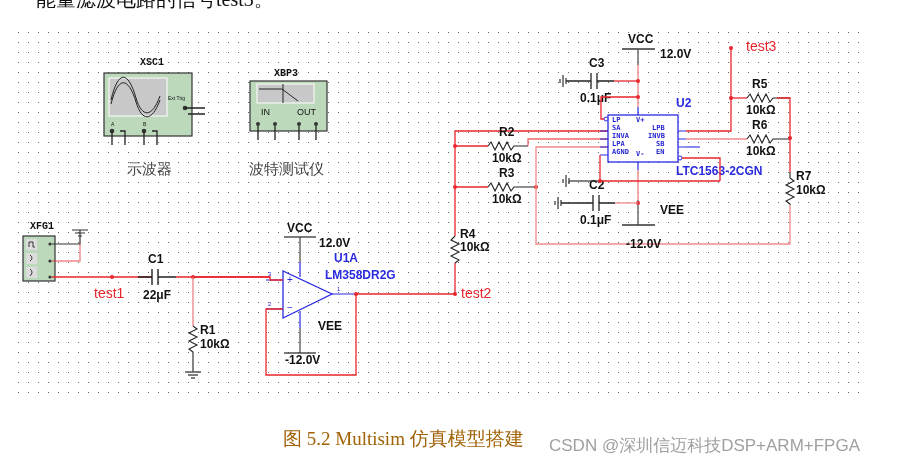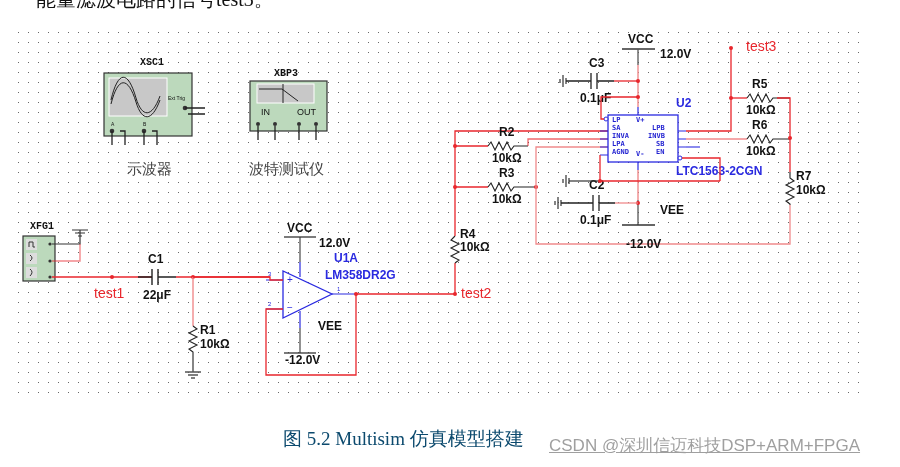--- a/index.html
+++ b/index.html
@@ -1,20 +1,20 @@
 <!DOCTYPE html>
 <html><head>
 <meta charset="utf-8">
 <style>
   html, body { margin:0; padding:0; background:#ffffff; }
   body { width:900px; height:467px; position:relative; overflow:hidden; font-family:"Liberation Sans", sans-serif; }
   .topline { position:absolute; left:36px; top:-14px; font-family:"Liberation Serif", serif; font-size:20px; color:#111; white-space:nowrap; }
   #schem { position:absolute; left:0; top:0; }
-  .caption { position:absolute; left:283px; top:426px; font-family:"Liberation Serif", serif; font-size:19px; color:#0c4a6e; white-space:nowrap; }
-  .watermark { position:absolute; left:549px; top:434px; font-family:"Liberation Sans", sans-serif; font-size:17px; color:#9a9a9a; white-space:nowrap; opacity:0.95;text-decoration:underline; }
+  .caption { position:absolute; left:283px; top:426px; font-family:"Liberation Serif", serif; font-size:19px; color:#a16207; white-space:nowrap; }
+  .watermark { position:absolute; left:549px; top:434px; font-family:"Liberation Sans", sans-serif; font-size:17px; color:#9a9a9a; white-space:nowrap; opacity:0.95; }
   svg text { font-family:"Liberation Sans", sans-serif; }
   .lbl { font-size:12px; font-weight:bold; fill:#111; }
   .blue { font-size:12px; font-weight:bold; fill:#2a2ae0; }
   .red { font-size:14px; fill:#e8262c; }
   .cn { font-size:15px; fill:#444; }
   .mono { font-family:"DejaVu Sans Mono", monospace; font-size:7px; fill:#1f1fd0; font-weight:bold; }
   .ref { font-family:"Liberation Mono", monospace; font-size:10px; font-weight:bold; fill:#111; }
 </style>
 </head>
 <body>

